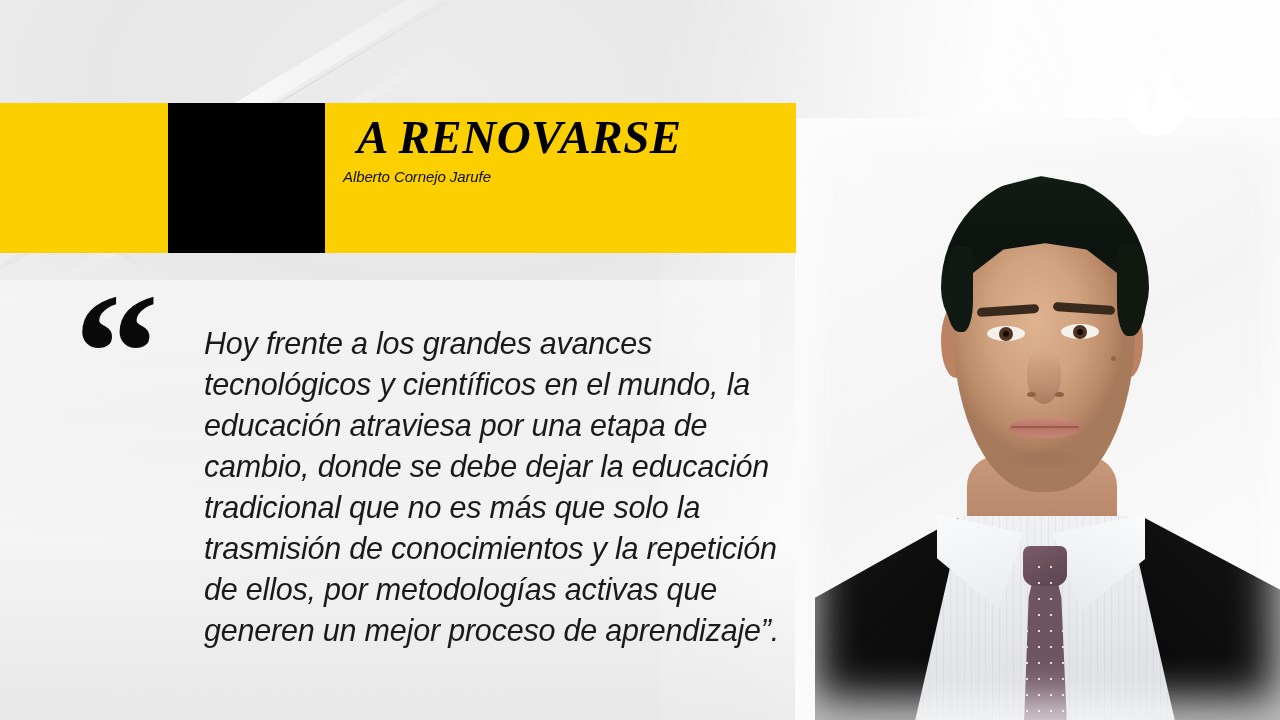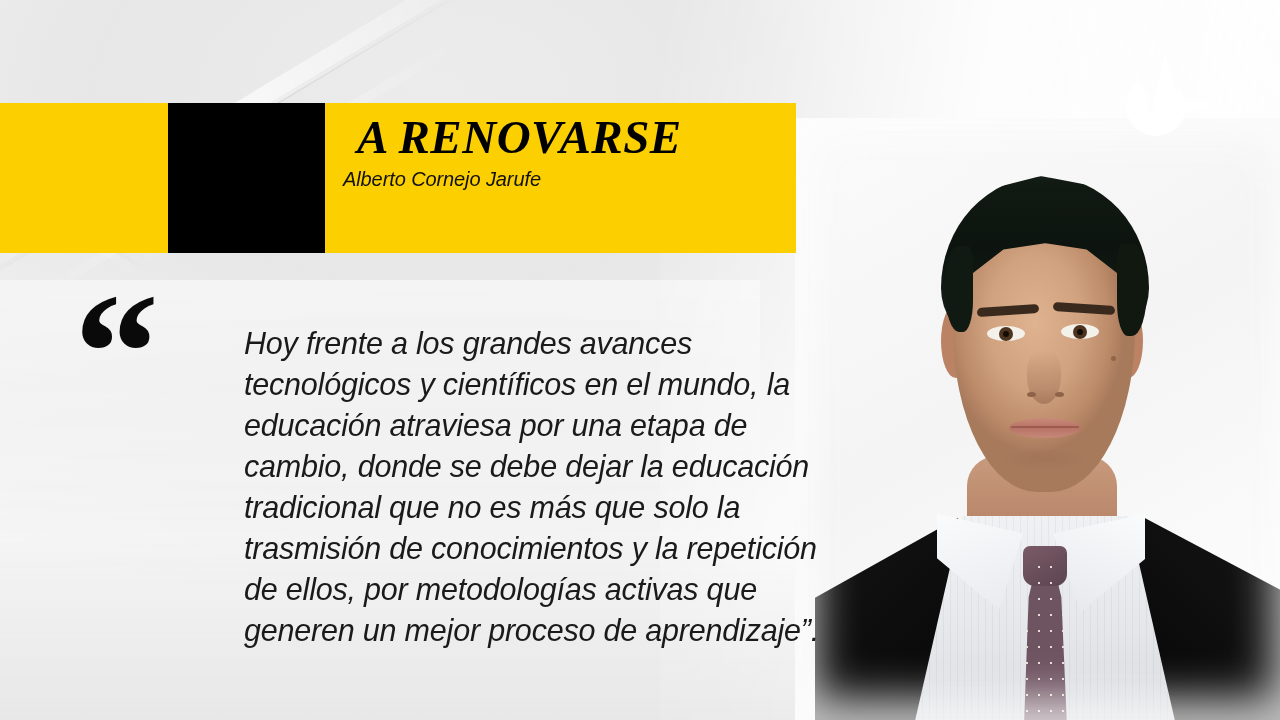--- a/index.html
+++ b/index.html
@@ -236,21 +236,21 @@
     font-size: 47px;
     letter-spacing: 0.5px;
     color: #000000;
     white-space: nowrap;
   }
   .banner-sub {
     position: absolute;
     left: 18px;
     font-family: "Liberation Sans", sans-serif;
     font-style: italic;
-    font-size: 20px;
+    font-size: 15px;
     color: #111111;
     white-space: nowrap;
     letter-spacing: -0.1px;
   }
   .banner-sub-1 { top: 65px; }
   .banner-sub-2 { top: 95px; }
 
   
   .quote-mark {
     position: absolute;
@@ -267,21 +267,20 @@
     position: absolute;
     left: 204px;
     top: 323px;
     width: 600px;
     font-family: "Liberation Sans", sans-serif;
     font-style: italic;
     font-size: 30.5px;
     line-height: 41px;
     color: #1a1a1a;
     letter-spacing: -0.2px;
-    margin-left: 40px;
   }
 
   
   .logo {
     position: absolute;
     left: 1097px;
     top: 52px;
     width: 118px;
     height: 106px;
   }

